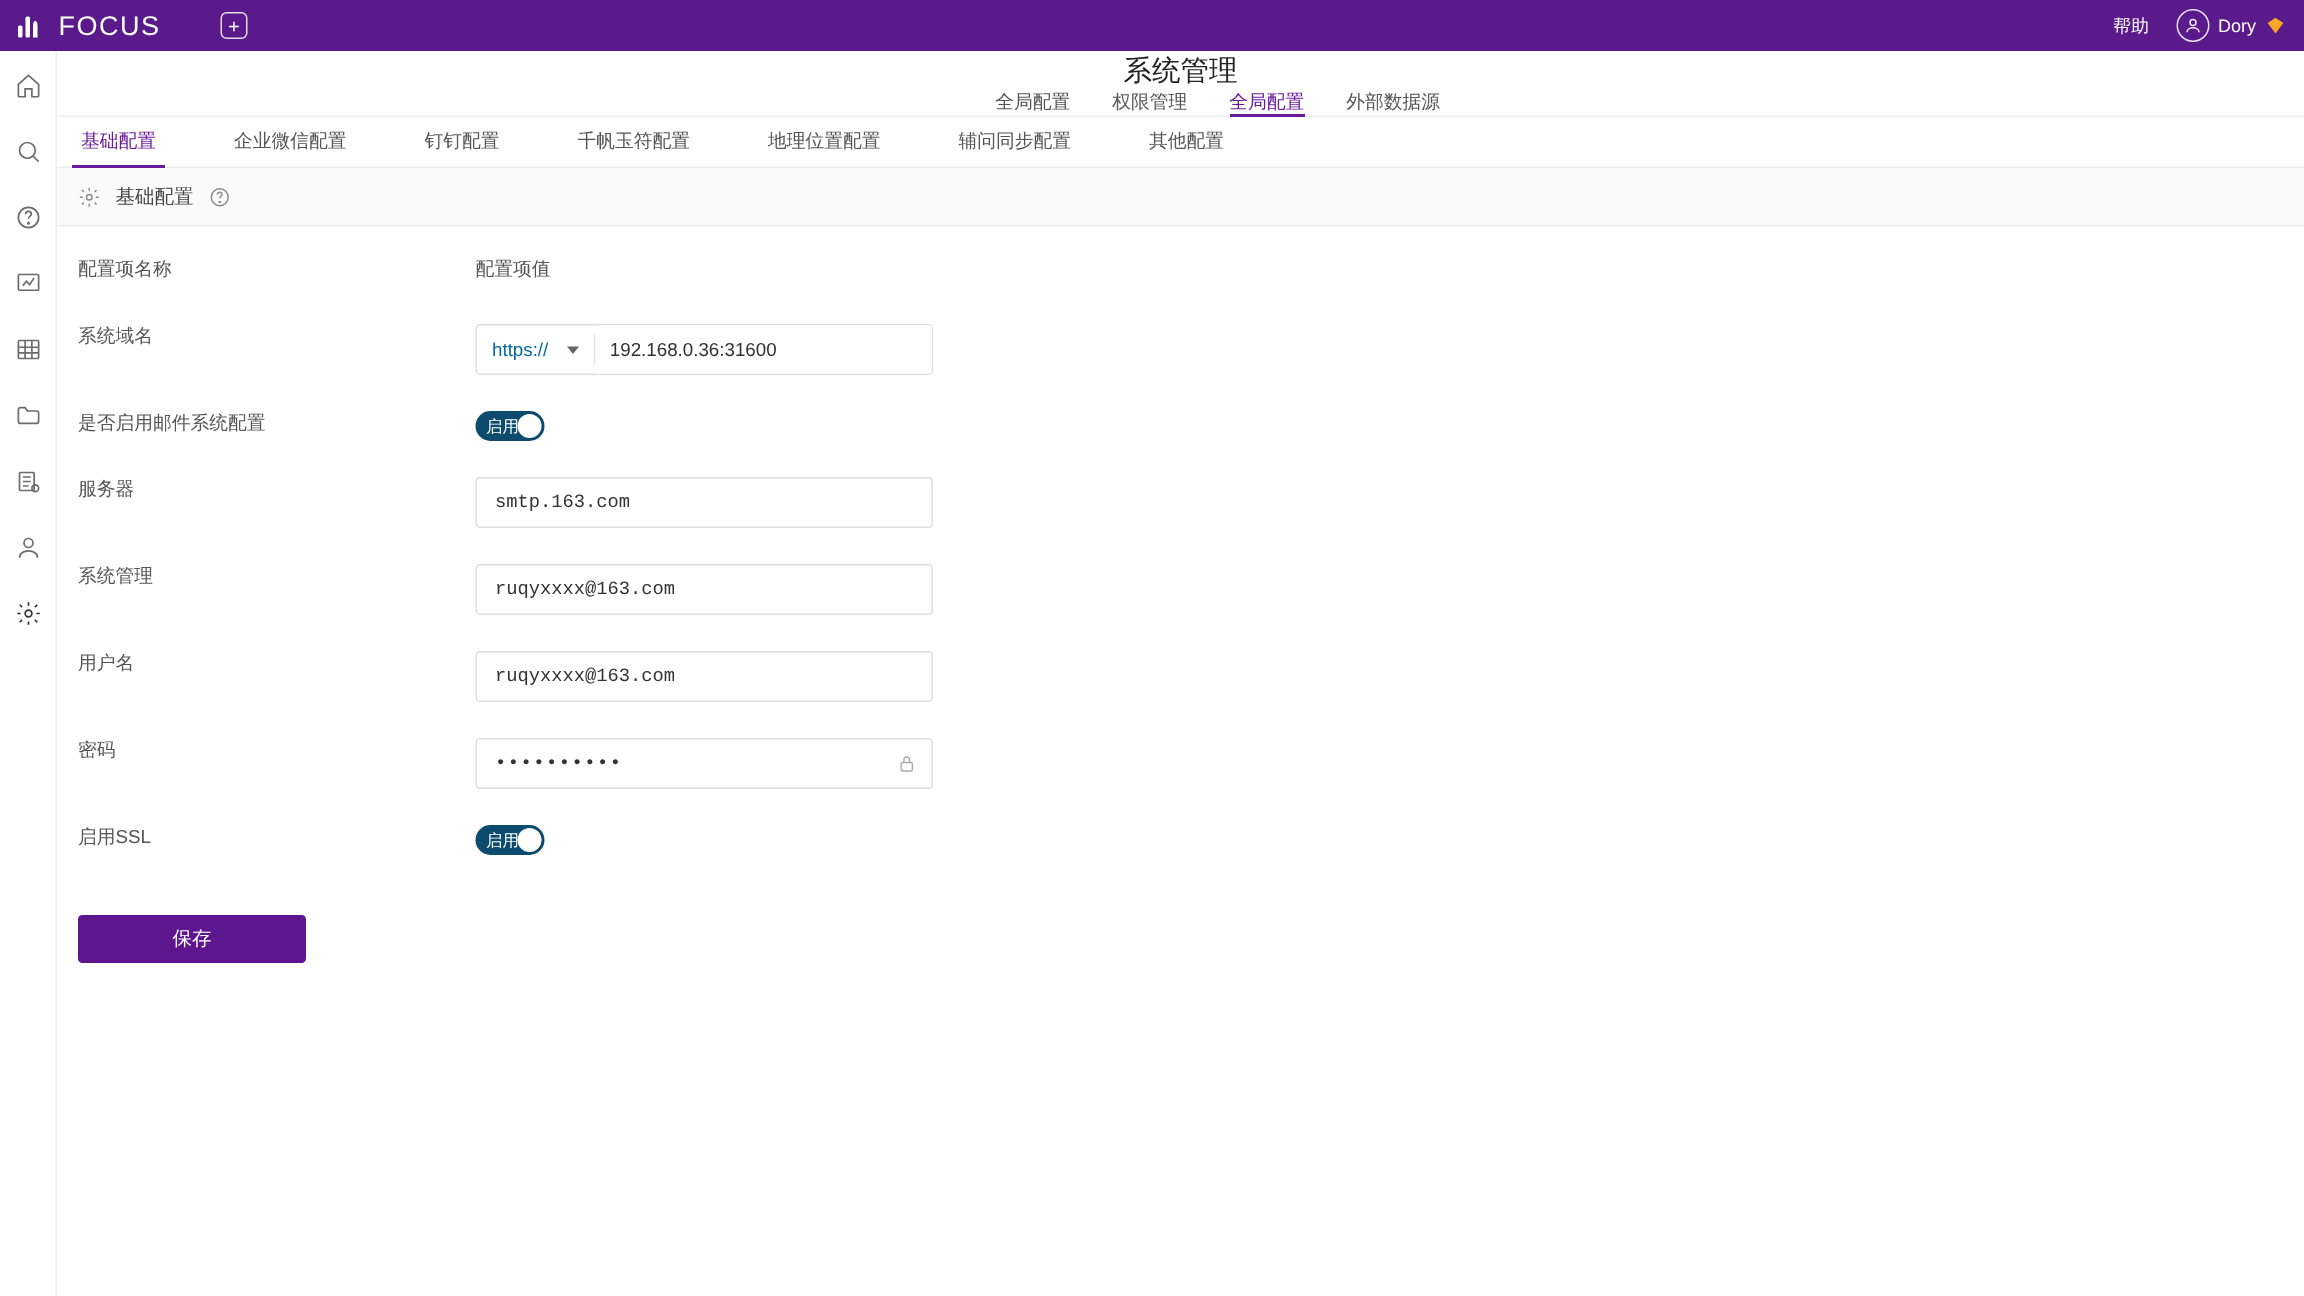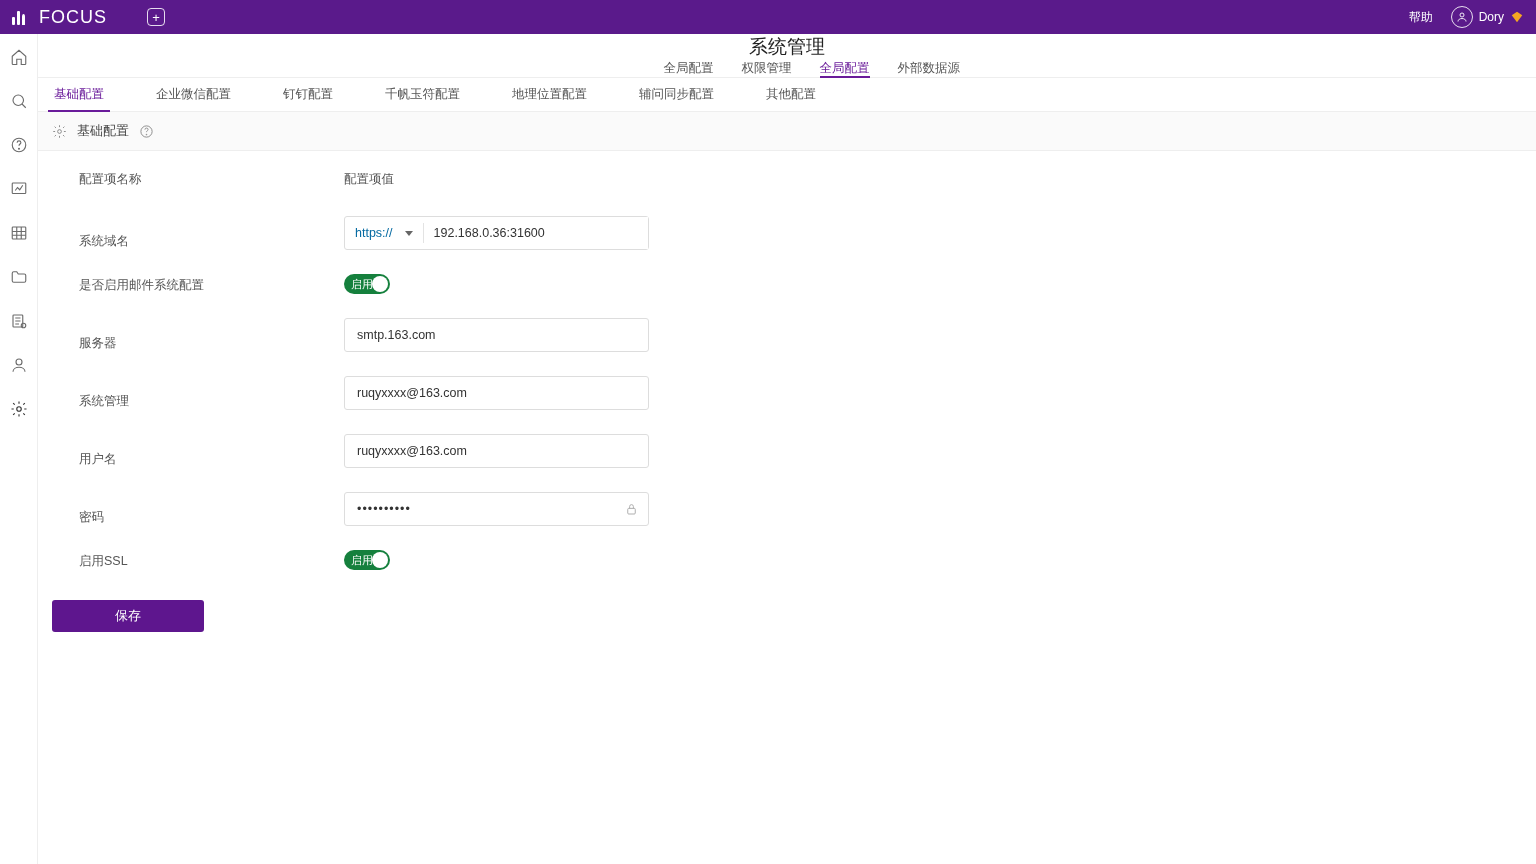--- a/index.html
+++ b/index.html
@@ -45,44 +45,44 @@
     .sub-tab.active { color: #6a1b9a; }
     .sub-tab.active::after { content:""; position:absolute; left:-4px; right:-4px; bottom:-1px; height:2px; background:#6a1b9a; }
 
     
     .section-head { display:flex; align-items:center; gap:10px; padding: 10px 14px; background: #fafafa; border-bottom: 1px solid #eee; font-size: 13px; color:#444;}
     .section-head .gear, .section-head .qmark { color:#888; display:flex;}
     .section-head svg { width:15px; height:15px; stroke:currentColor; fill:none; stroke-width:1.5;}
 
     
     .form-area { padding: 20px 14px 40px; overflow:auto; }
-    .form-head-row, .form-row { display:flex; align-items:flex-end;margin-left:27px; }
+    .form-head-row, .form-row { display:flex; align-items:flex-start; }
     .label-col { width: 265px; font-size: 12.5px; color:#555; }
     .value-col { flex:1; }
     .form-head-row { margin-bottom: 28px; }
     .form-head-row .label-col, .form-head-row .value-col { font-size: 12.5px; color:#555; }
     .form-row { margin-bottom: 24px; }
 
     .combo { display:flex; width:305px; border:1px solid #ddd; border-radius:3px; height:34px; align-items:center; }
     .combo-select { display:flex; align-items:center; gap:6px; padding:0 10px; height:100%; cursor:pointer; font-size:12.5px; color:#0369a1; position:relative;}
     .combo-select::after{content:""; border-left:4px solid transparent; border-right:4px solid transparent; border-top:5px solid #666; margin-left:6px;}
     .combo-sep { width:1px; height:20px; background:#e3e3e3; }
     .combo-input { flex:1; border:none; outline:none; padding:0 10px; font-size:12.5px; color:#333; height:100%; }
 
-    .text-input { width:305px; height:34px; border:1px solid #ddd; border-radius:3px; padding:0 12px; font-size:12.5px; color:#333; outline:none;}
+    .text-input { width:305px; height:34px; border:1px solid #ddd; border-radius:3px; padding:0 12px; font-size:12.5px; color:#333; outline:none;font-family:Liberation Mono, monospace;}
     .pw-wrap { position:relative; width:305px; }
     .pw-wrap .text-input { padding-right:34px; letter-spacing:1px;}
     .lock-icon { position:absolute; right:10px; top:50%; transform:translateY(-50%); color:#aaa; width:15px; height:15px;}
     .lock-icon svg{width:15px;height:15px;stroke:currentColor;fill:none;stroke-width:1.5;}
 
-    .toggle { width:46px; height:20px; background:#15803d; border-radius:10px; position:relative; cursor:pointer; display:flex; align-items:center;}
+    .toggle { width:46px; height:20px; background:#0c4a6e; border-radius:10px; position:relative; cursor:pointer; display:flex; align-items:center;}
     .toggle-label { color:#fff; font-size:11px; margin-left:7px;}
     .toggle-knob { position:absolute; right:2px; top:2px; width:16px; height:16px; background:#fff; border-radius:50%;}
 
-    .save-btn { width:152px; height:32px; background:#5e168e; color:#fff; border:none; border-radius:3px; font-size:13px; cursor:pointer; margin-top:6px;}
+    .save-btn { width:152px; height:32px; background:#5e168e; color:#fff; border:none; border-radius:3px; font-size:13px; cursor:pointer; margin-top:16px;}
   </style>
 </head>
 <body>
 
 <div class="topbar">
   <div class="logo-group">
     <div class="logo-bars">
         <span></span>
         <span></span>
         <span></span>

